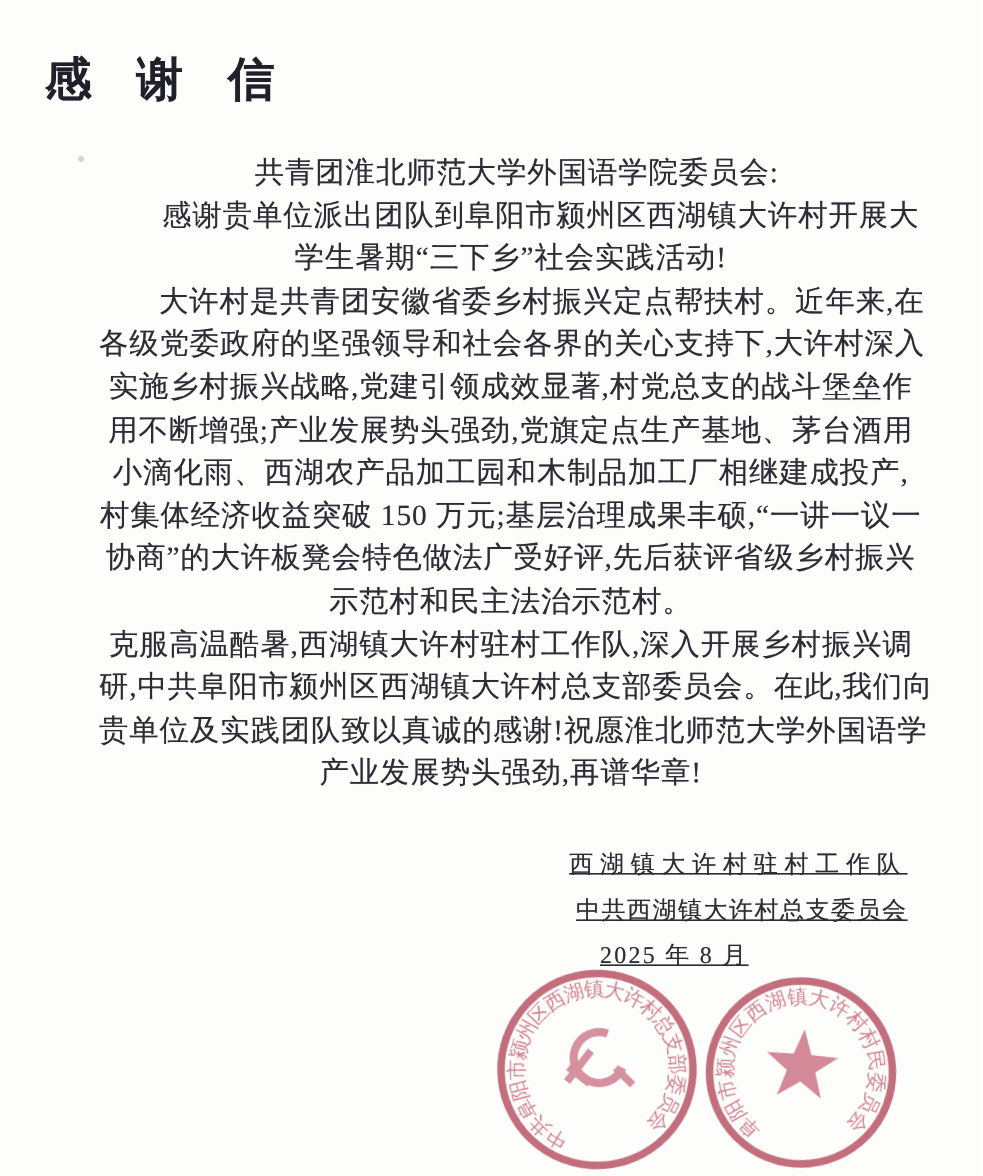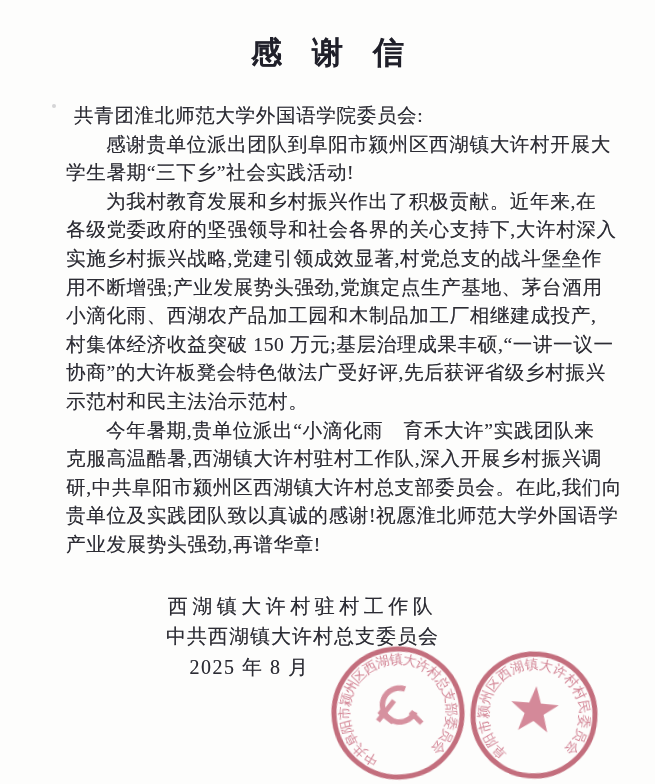--- a/index.html
+++ b/index.html
@@ -4,37 +4,39 @@
 <style>
   html,body{margin:0;padding:0;}
   body{
     width:655px;height:784px;overflow:hidden;position:relative;
     background:#fdfdfc;
     font-family:"Liberation Serif","DejaVu Serif",serif;
     color:#2c2c34;
   }
   .page{position:relative;width:655px;height:784px;}
   .title{
-    margin-top:36px;text-align:center;
+    margin-top:36px;
     font-size:31px;font-weight:bold;color:#20202a;
     letter-spacing:30px;text-indent:30px;line-height:34px;
     text-shadow:0 0 .5px rgba(32,32,42,.55);
   }
   .body-text{
     margin-top:32px;padding:0 40px 0 66px;
     font-size:19.6px;line-height:28.6px;
     text-shadow:0 0 .45px rgba(44,44,52,.5);
+    text-align:center;
   }
   .line{white-space:nowrap;letter-spacing:.6px;height:28.6px;}
   .line.indent{padding-left:40px;}
   .salutation{white-space:nowrap;letter-spacing:.6px;height:28.6px;padding-left:8px;}
   .signature{
-    margin-top:31px;padding-right:50px;text-align:center;
-    font-size:20px;line-height:30.6px;position:relative;z-index:1;
+    margin-top:31px;padding-right:50px;text-align:right;
+    font-size:16px;line-height:30.6px;position:relative;z-index:1;
     text-shadow:0 0 .45px rgba(44,44,52,.5);
+    text-decoration:underline;
   }
   .sig-line{white-space:nowrap;}
   .sig-line.spread{letter-spacing:4.5px;}
   .sig-line.tight{letter-spacing:1px;}
   .sig-date{white-space:nowrap;margin-right:106px;letter-spacing:1.5px;}
   .seal{
     position:absolute;z-index:2;mix-blend-mode:multiply;
     opacity:.92;filter:blur(.3px);
   }
   .seal-left{left:327px;top:606px;transform:rotate(-7deg);}
@@ -48,29 +50,28 @@
 
 <div class="page">
 
   <div class="title">感谢信</div>
 
   <div class="body-text">
     <div class="salutation">共青团淮北师范大学外国语学院委员会:</div>
     <div>
         <div class="line indent">感谢贵单位派出团队到阜阳市颍州区西湖镇大许村开展大</div>
         <div class="line">学生暑期“三下乡”社会实践活动!</div>
-        <div class="line indent">为我村教育发展和乡村振兴作出了积极贡献。近年来,在</div>
+        <div class="line indent">大许村是共青团安徽省委乡村振兴定点帮扶村。近年来,在</div>
         <div class="line">各级党委政府的坚强领导和社会各界的关心支持下,大许村深入</div>
         <div class="line">实施乡村振兴战略,党建引领成效显著,村党总支的战斗堡垒作</div>
         <div class="line">用不断增强;产业发展势头强劲,党旗定点生产基地、茅台酒用</div>
         <div class="line">小滴化雨、西湖农产品加工园和木制品加工厂相继建成投产,</div>
         <div class="line">村集体经济收益突破 150 万元;基层治理成果丰硕,“一讲一议一</div>
         <div class="line">协商”的大许板凳会特色做法广受好评,先后获评省级乡村振兴</div>
         <div class="line">示范村和民主法治示范村。</div>
-        <div class="line indent">今年暑期,贵单位派出“小滴化雨　育禾大许”实践团队来</div>
         <div class="line">克服高温酷暑,西湖镇大许村驻村工作队,深入开展乡村振兴调</div>
         <div class="line">研,中共阜阳市颍州区西湖镇大许村总支部委员会。在此,我们向</div>
         <div class="line">贵单位及实践团队致以真诚的感谢!祝愿淮北师范大学外国语学</div>
         <div class="line">产业发展势头强劲,再谱华章!</div>
       </div>
   </div>
 
   <div class="signature">
     <div>
         <div class="sig-line spread">西湖镇大许村驻村工作队</div>

